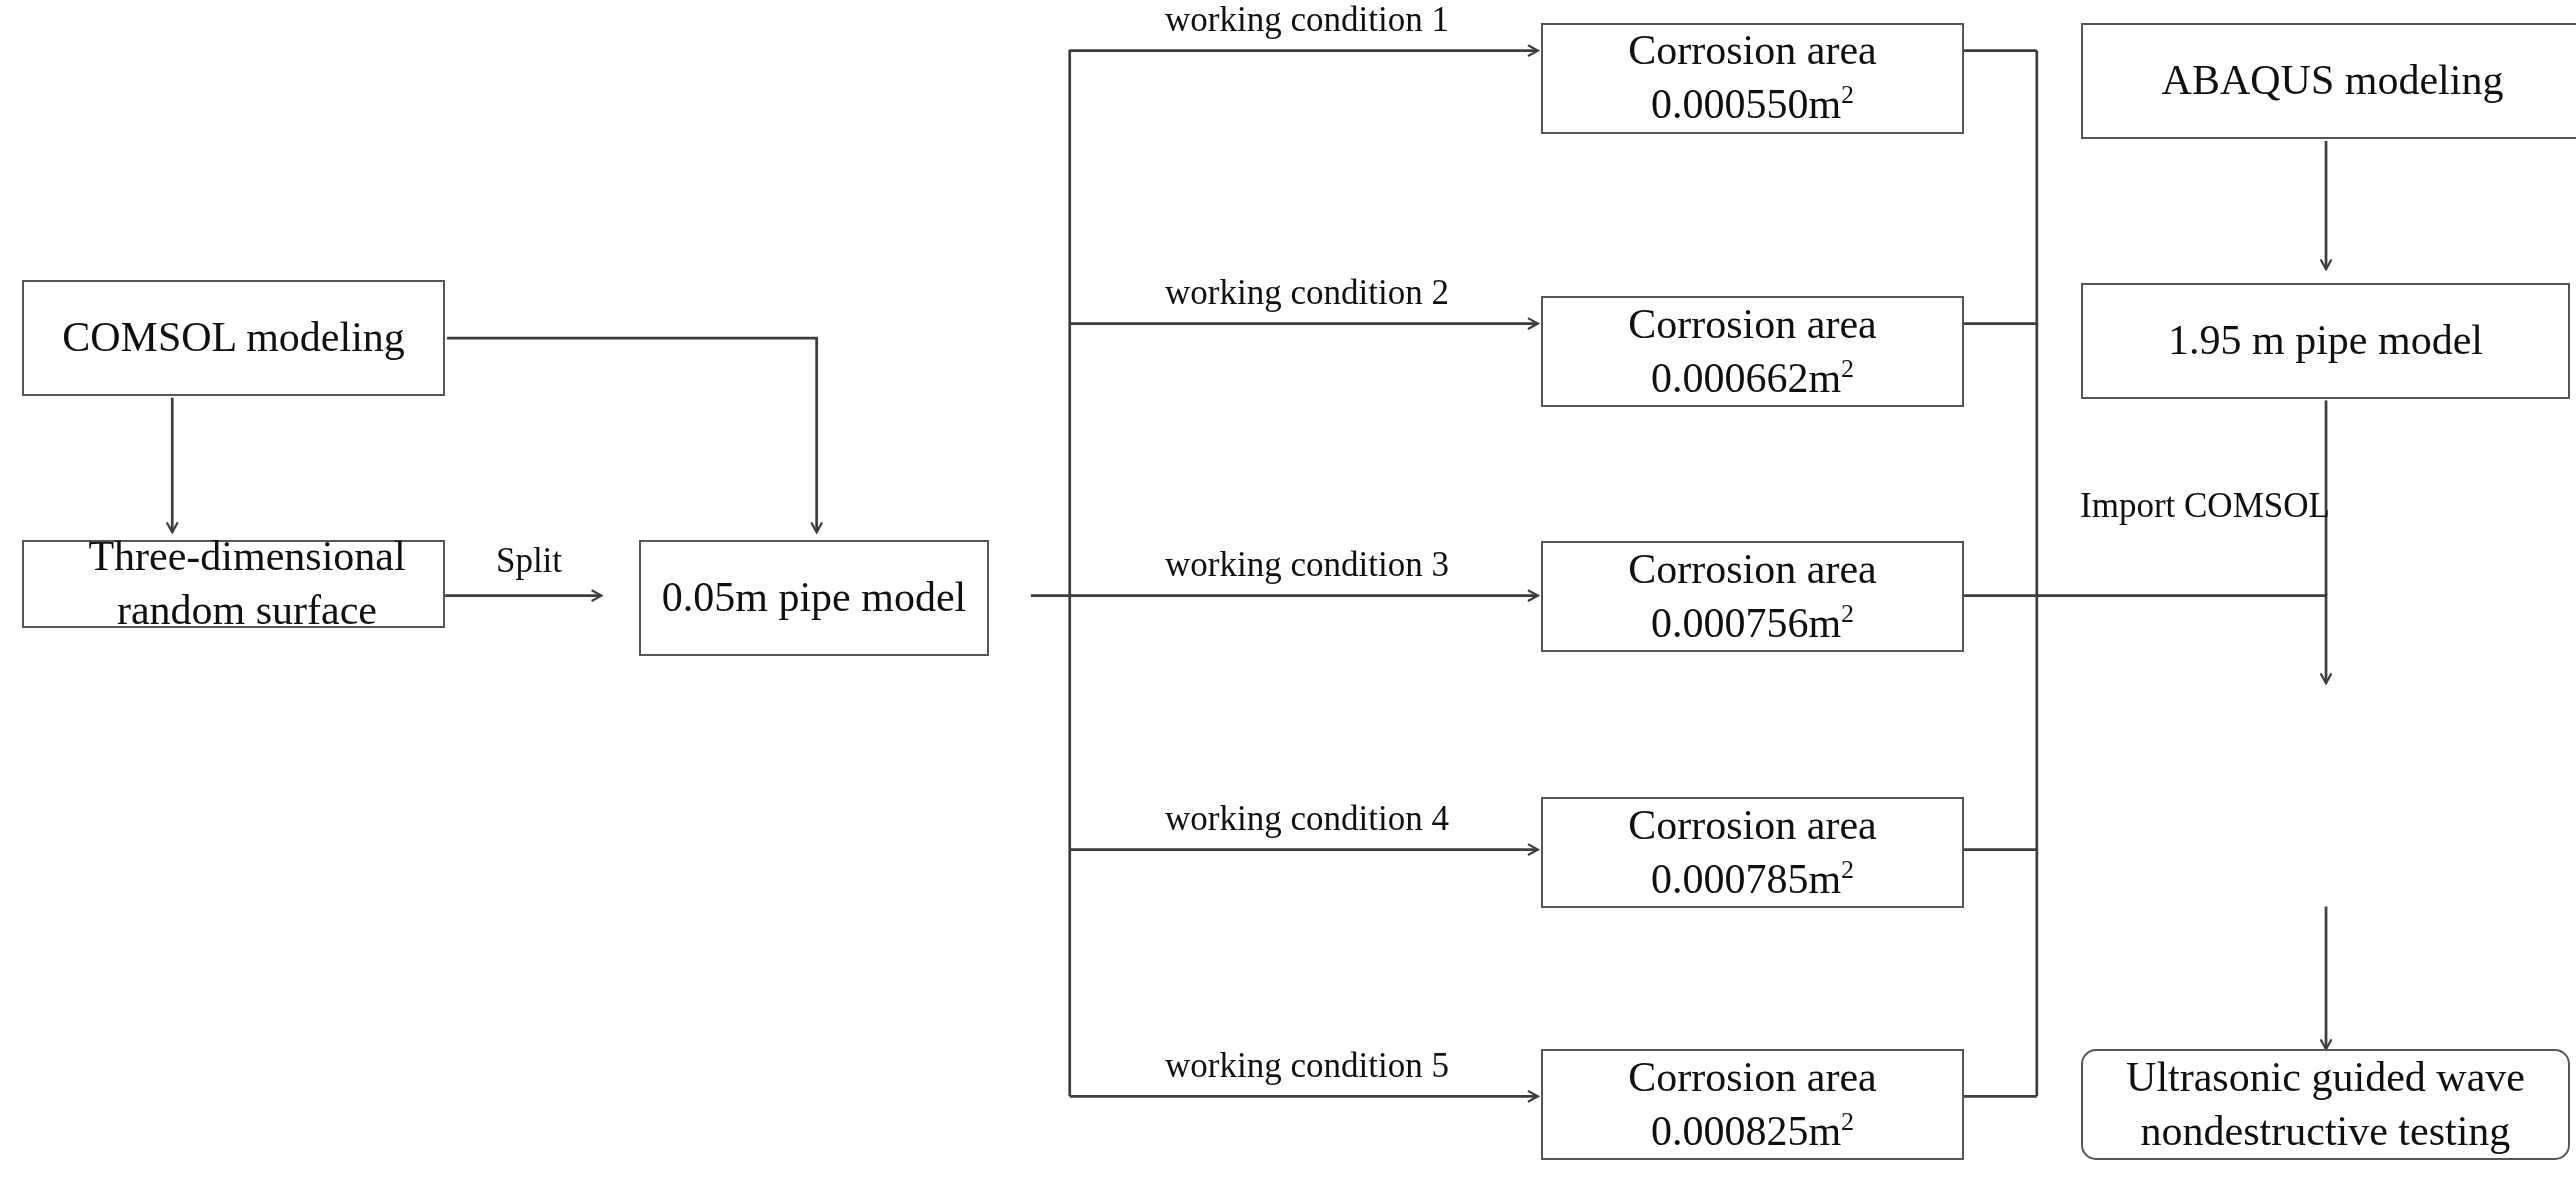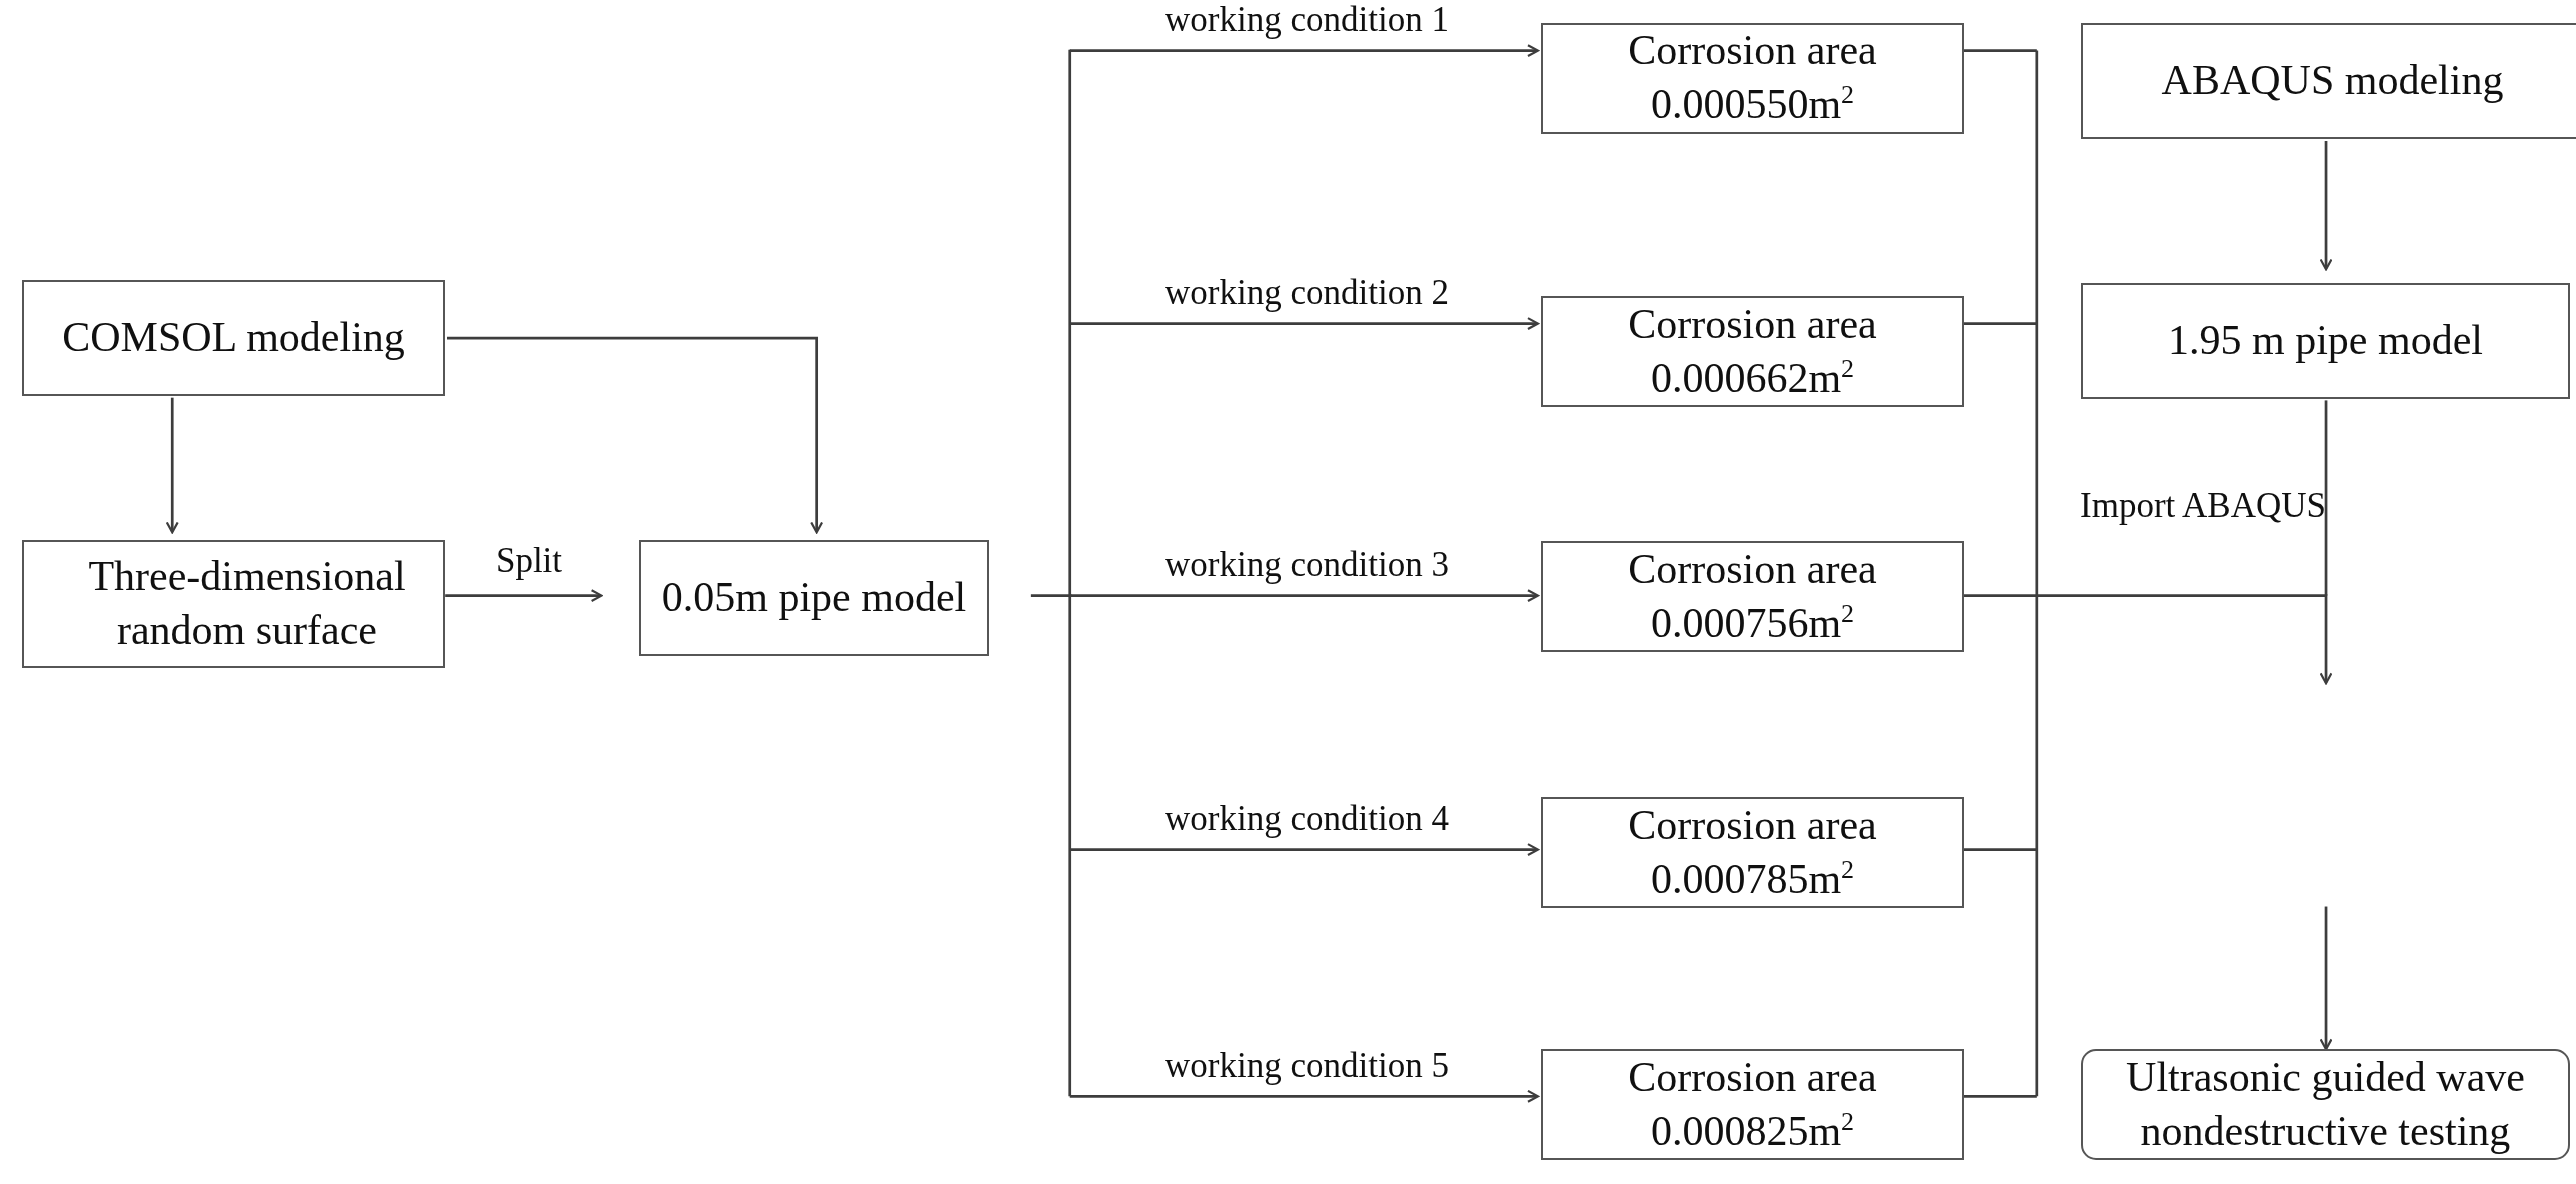--- a/index.html
+++ b/index.html
@@ -108,21 +108,21 @@
 
     <line class="wire" x1="2573" y1="443" x2="2573" y2="659"></line>
 
     <line class="wire" x1="2573" y1="1003" x2="2573" y2="1160" marker-end="url(#ah)"></line>
   </svg>
 
   <div class="node" style="left:22px; top:280px; width:423px; height:116px;">
     <span class="txt">COMSOL modeling</span>
   </div>
 
-  <div class="node" style="left:22px; top:540px; width:423px; height:128px;padding-left:27px;">
+  <div class="node" style="left:22px; top:540px; width:423px; height:88px;padding-left:27px;">
     <span class="txt">
       <span class="ln">Three-dimensional</span>
       <span class="ln">random surface</span>
     </span>
   </div>
 
   <div class="edge-label" style="left:470px; top:541px; width:118px;">Split</div>
 
   <div class="node" style="left:606px; top:540px; width:350px; height:116px;margin-left:33px;">
     <span class="txt">0.05m pipe model</span>
@@ -168,21 +168,21 @@
       <span class="ln"><span>0.000825m</span><sup class="sq">2</sup></span>
     </span>
   </div>
 
   <div class="node" style="left:2081px; top:22.6px; width:503px; height:116px;">
     <span class="txt">ABAQUS modeling</span>
   </div>
 
   <div class="edge-label" style="left:2080px; top:486px; width:298px; text-align:left;">
     <span class="ln">Import</span>
-    <span class="ln">ABAQUS</span>
+    <span class="ln">COMSOL</span>
   </div>
 
   <div class="node" style="left:2081px; top:283px; width:489px; height:116px;">
     <span class="txt">1.95 m pipe model</span>
   </div>
 
 
   <div class="node" style="left:2081px; top:1049px; width:489px; height:111px;border-radius:15px;">
     <span class="txt">
       <span class="ln">Ultrasonic guided wave</span>

